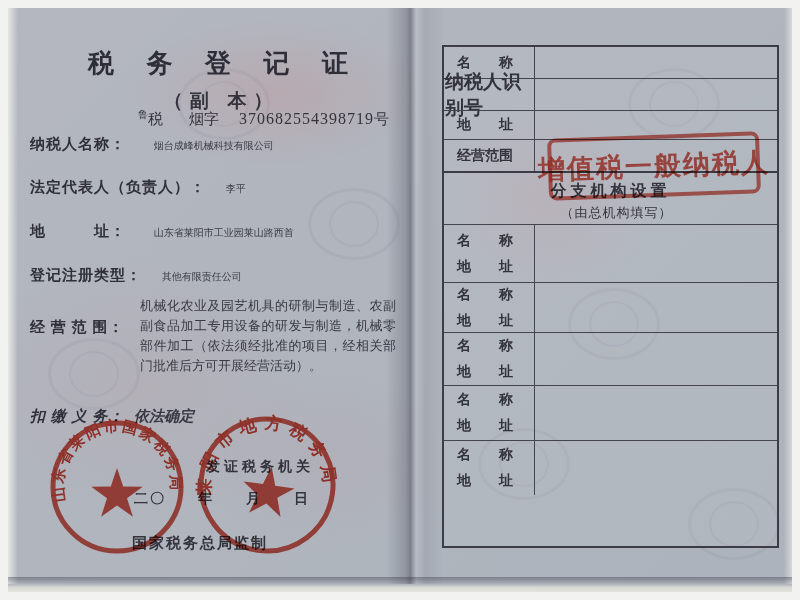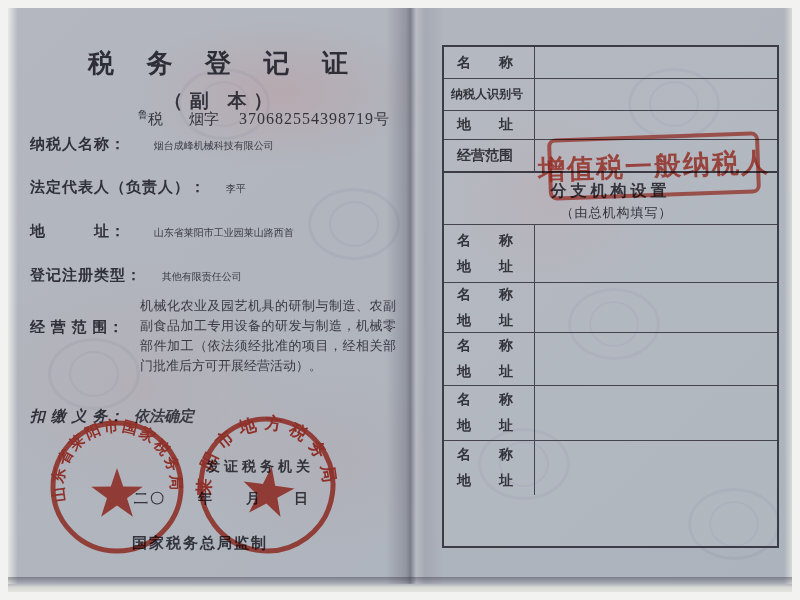--- a/index.html
+++ b/index.html
@@ -160,21 +160,21 @@
       <div class="table">
 
 
         <div class="trow" style="height:31px;">
           <div class="lcell">
               <span>名　　称</span>
             </div>
           <div class="vcell"></div>
         </div>
         <div class="trow" style="height:32px;">
-          <div class="lcell" style="font-size:12px; padding-left:7px;">
+          <div class="lcell" style="font-size:19px; padding-left:1px;">
               <span>纳税人识别号</span>
             </div>
           <div class="vcell"></div>
         </div>
         <div class="trow" style="height:29px;">
           <div class="lcell">
               <span>地　　址</span>
             </div>
           <div class="vcell"></div>
         </div>

